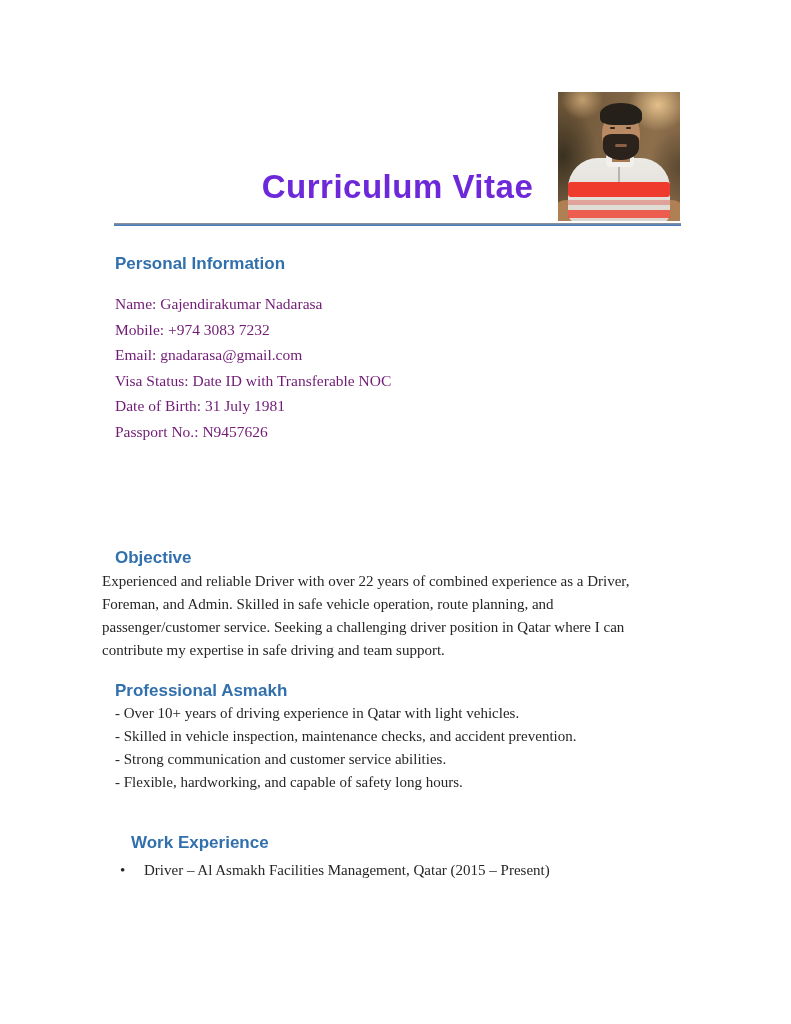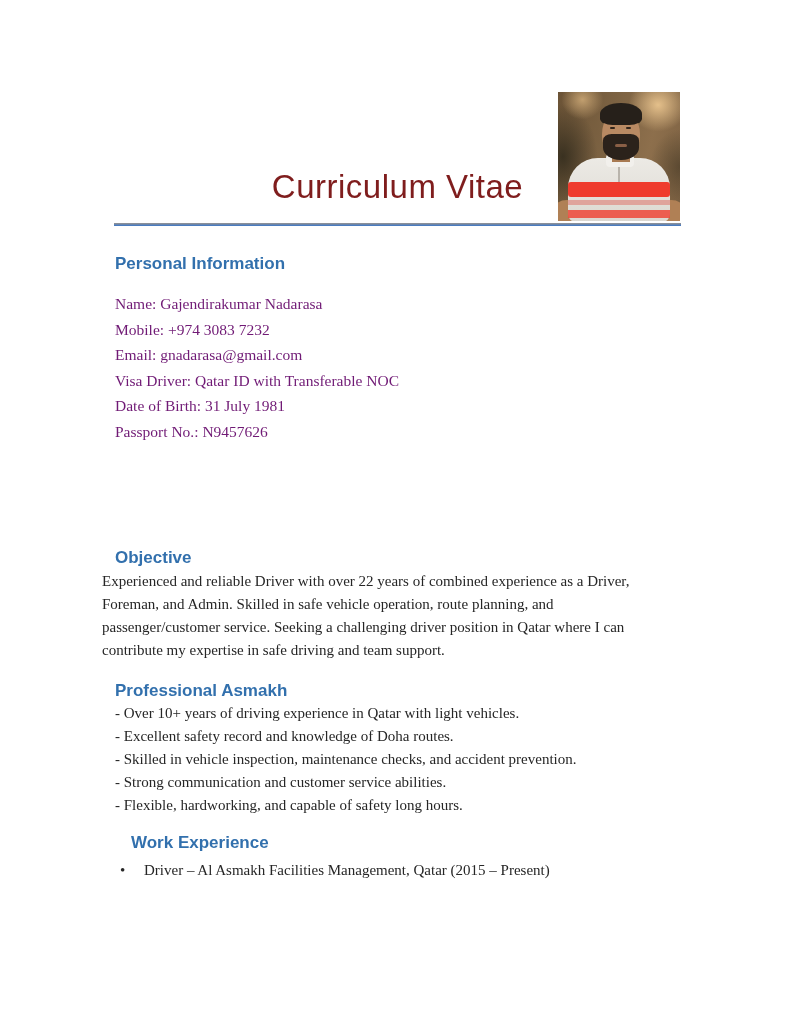--- a/index.html
+++ b/index.html
@@ -15,22 +15,22 @@
 
   
   .doc-title {
     position: absolute;
     left: 115px;
     top: 168px;
     width: 565px;
     text-align: center;
     font-family: "Liberation Sans", sans-serif;
     font-size: 33px;
-    font-weight: 400;
-    color: #7f1d1d;
+    font-weight: 700;
+    color: #6d28d9;
     letter-spacing: 0.5px;
   }
   .title-rule {
     position: absolute;
     left: 114px;
     top: 223px;
     width: 567px;
     height: 3px;
     background: linear-gradient(to bottom, #8a8f98 35%, #4a7cc0 65%);
   }
@@ -128,35 +128,34 @@
     <div class="mouth"></div>
     <div class="eye-left"></div>
     <div class="eye-right"></div>
   </div>
 
   <div class="section-heading h-personal">Personal Information</div>
   <div class="info-list">
       <div class="info-line">Name: Gajendirakumar Nadarasa</div>
       <div class="info-line">Mobile: +974 3083 7232</div>
       <div class="info-line">Email: gnadarasa@gmail.com</div>
-      <div class="info-line">Visa Driver: Qatar ID with Transferable NOC</div>
+      <div class="info-line">Visa Status: Date ID with Transferable NOC</div>
       <div class="info-line">Date of Birth: 31 July 1981</div>
       <div class="info-line">Passport No.: N9457626</div>
     </div>
 
   <div class="section-heading h-objective">Objective</div>
   <div class="objective-text">Experienced and reliable Driver with over 22 years of combined experience as a Driver,
 Foreman, and Admin. Skilled in safe vehicle operation, route planning, and
 passenger/customer service. Seeking a challenging driver position in Qatar where I can
 contribute my expertise in safe driving and team support.</div>
 
   <div class="section-heading h-summary">Professional Asmakh</div>
   <div class="summary-list">
       <div class="summary-line">- Over 10+ years of driving experience in Qatar with light vehicles.</div>
-      <div class="summary-line">- Excellent safety record and knowledge of Doha routes.</div>
       <div class="summary-line">- Skilled in vehicle inspection, maintenance checks, and accident prevention.</div>
       <div class="summary-line">- Strong communication and customer service abilities.</div>
       <div class="summary-line">- Flexible, hardworking, and capable of safety long hours.</div>
     </div>
 
   <div class="section-heading h-work">Work Experience</div>
   <div class="work-list">
       <div class="work-item">Driver – Al Asmakh Facilities Management, Qatar (2015 – Present)</div>
     </div>
 

